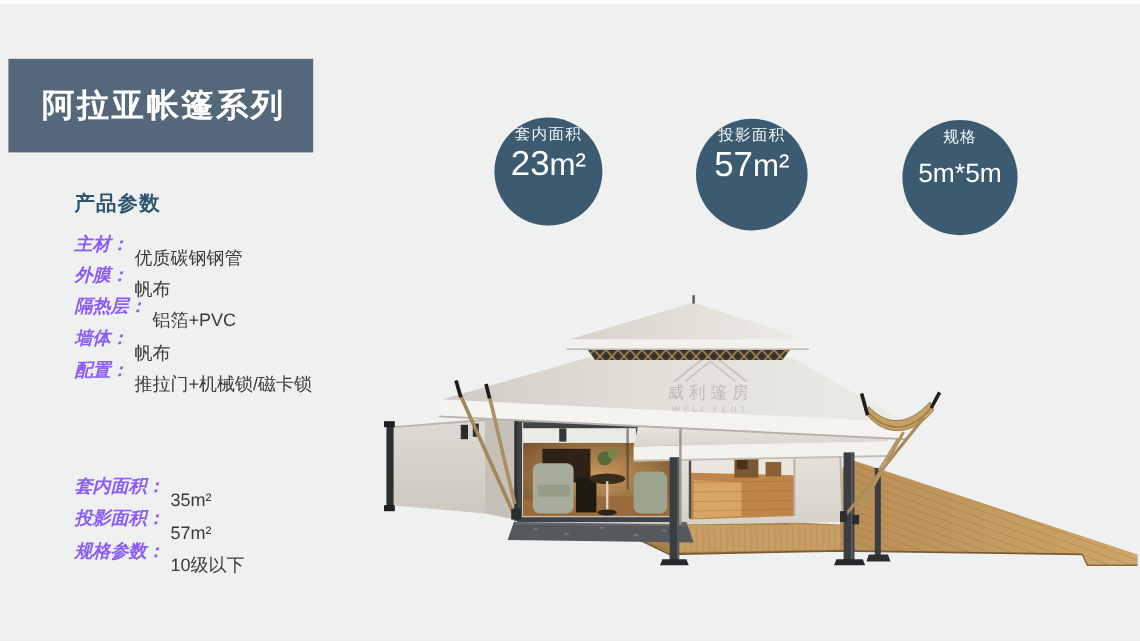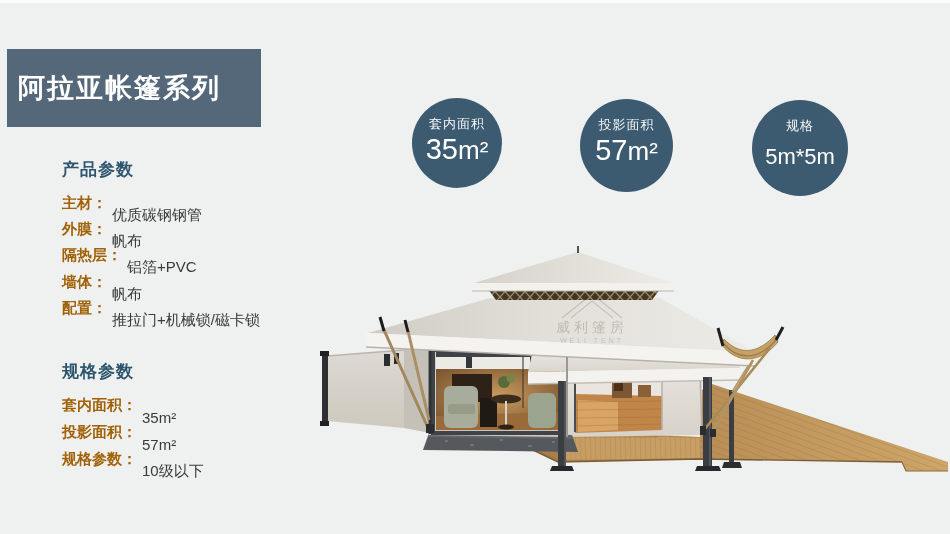--- a/index.html
+++ b/index.html
@@ -3,33 +3,33 @@
 <meta charset="utf-8">
 <style>
   html,body{margin:0;padding:0;}
   body{font-family:"Liberation Sans","DejaVu Sans",sans-serif;background:#e4e6e6;}
   .page{position:relative;width:950px;height:534px;background:#eff0f0;overflow:hidden;}
   .topstrip{position:absolute;left:0;top:0;width:950px;height:3px;background:#fbfcfc;}
 
   
   .banner{position:absolute;left:7px;top:49px;width:254px;height:78px;background:#54687a;
           display:flex;align-items:center;}
-  .banner span{color:#ffffff;font-size:27px;font-weight:bold;letter-spacing:2px;padding-left:11px;}
+  .banner span{color:#ffffff;font-size:27px;font-weight:bold;letter-spacing:2px;padding-left:28px;}
 
   
   .sec-h{position:absolute;left:62px;margin:0;font-size:17px;font-weight:bold;color:#2d556e;letter-spacing:1px;}
   .plist{position:absolute;left:62px;}
   .prow{height:26.4px;display:flex;align-items:center;font-size:15px;white-space:nowrap;}
   .plist2 .prow{height:27px;}
-  .prow b{font-weight:bold;color:#a16207;margin-right:5px;}
+  .prow b{font-weight:bold;color:#8b5cf6;margin-right:5px;font-style:italic;}
   .prow span{color:#3a3a3a;margin-top:24px;}
 
   
   .badge{position:absolute;border-radius:50%;background:#3d5b70;color:#fff;text-align:center;}
-  .b-label{font-size:13px;margin-top:17px;letter-spacing:1px;color:#f2f6f8;}
+  .b-label{font-size:13px;margin-top:5px;letter-spacing:1px;color:#f2f6f8;}
   .b-value{font-size:29px;margin-top:1px;line-height:1.1;}
   .b-unit{font-size:26px;}
   .b-value.small{font-size:22px;margin-top:6px;}
 
   .tent-svg{position:absolute;left:320px;top:240px;}
 </style>
 </head>
 <body>
 
 <div class="page">
@@ -56,39 +56,38 @@
     <div class="prow">
         <b>墙体：</b>
         <span>帆布</span>
       </div>
     <div class="prow">
         <b>配置：</b>
         <span>推拉门+机械锁/磁卡锁</span>
       </div>
   </div>
 
-  <h2 class="sec-h" style="top:360px">规格参数</h2>
   <div class="plist plist2" style="top:392px">
     <div class="prow">
         <b>套内面积：</b>
         <span>35m²</span>
       </div>
     <div class="prow">
         <b>投影面积：</b>
         <span>57m²</span>
       </div>
     <div class="prow">
         <b>规格参数：</b>
         <span>10级以下</span>
       </div>
   </div>
 
   <div class="badge" style="left:412px;top:98px;width:90px;height:90px">
     <div class="b-label">套内面积</div>
-    <div class="b-value"><span>35</span><span class="b-unit">m²</span></div>
+    <div class="b-value"><span>23</span><span class="b-unit">m²</span></div>
   </div>
   <div class="badge" style="left:580px;top:99px;width:93px;height:93px">
     <div class="b-label">投影面积</div>
     <div class="b-value"><span>57</span><span class="b-unit">m²</span></div>
   </div>
   <div class="badge" style="left:752px;top:100px;width:96px;height:96px">
     <div class="b-label">规格</div>
     <div class="b-value small"><span>5m*5m</span><span class="b-unit"></span></div>
   </div>
 

